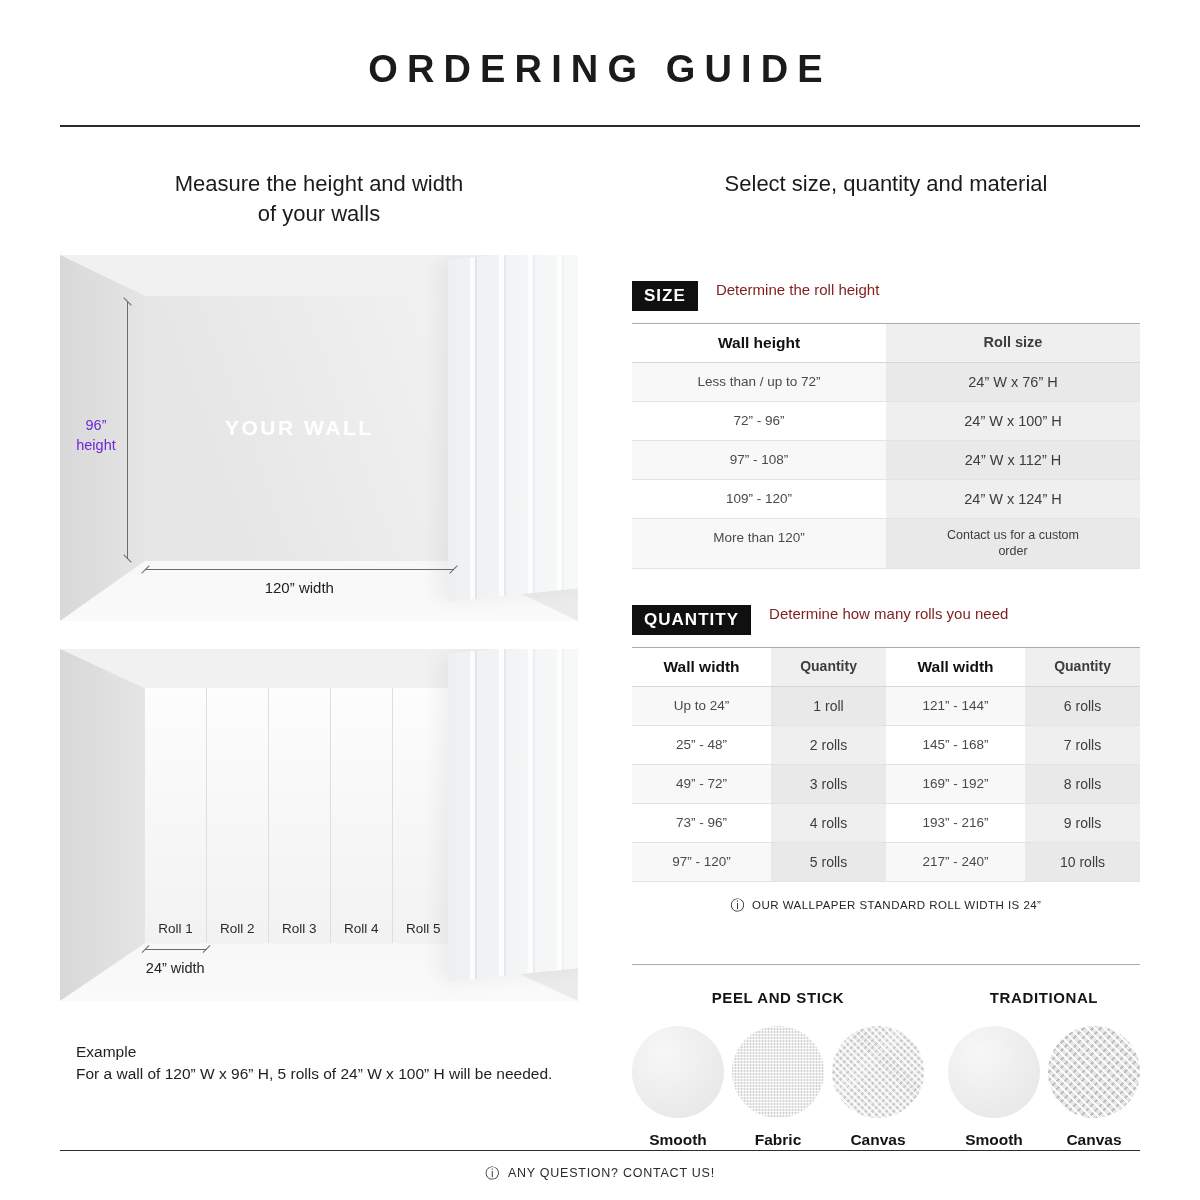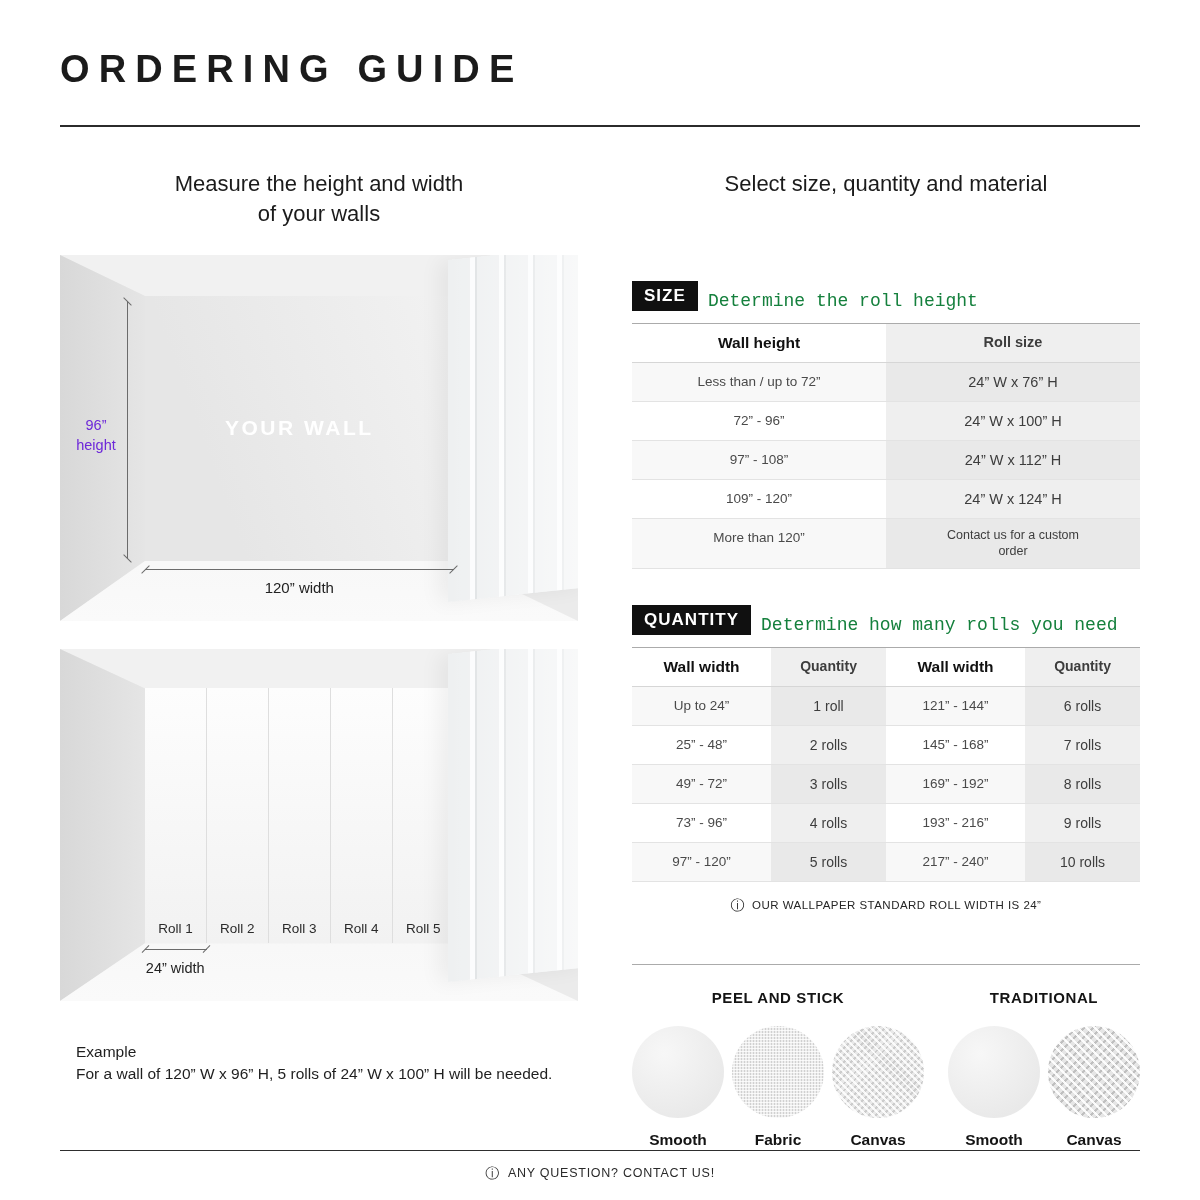--- a/index.html
+++ b/index.html
@@ -4,21 +4,21 @@
 <style>
   * { margin:0; padding:0; box-sizing:border-box; }
   html,body { background:#ffffff; }
   body {
     width:1200px; height:1200px; position:relative;
     font-family:"Liberation Sans", sans-serif; color:#1c1c1c; overflow:hidden;
   }
   .page { padding:36px 60px 0; }
 
   .main-title {
-    font-size:38px; font-weight:600;
+    text-align:center; font-size:38px; font-weight:600;
     letter-spacing:0.24em; color:#1b1b1b; margin-top:12px;
   }
   .top-rule { border:none; border-top:2px solid #2b2b2b; margin-top:34px; }
 
   .columns { display:flex; gap:54px; margin-top:28px; }
   .col-left { width:518px; flex:none; }
   .col-right { flex:1; min-width:0; }
 
   .col-heading {
     text-align:center; font-size:22px; line-height:1.35; font-weight:500;
@@ -84,27 +84,27 @@
   .panel:last-child { border-right:none; }
   .roll-dim-line { position:absolute; left:16.4%; top:85.2%; width:11.9%; height:1px; background:#6b6b6b; }
   .roll-dim-line::before, .roll-dim-line::after { content:""; position:absolute; width:1px; height:10px; background:#6b6b6b; top:-4.5px; }
   .roll-dim-line::before { left:0; transform:rotate(45deg); }
   .roll-dim-line::after { right:0; transform:rotate(45deg); }
   .roll-width-label { position:absolute; left:8%; top:88.4%; width:28.5%; text-align:center; font-size:14.5px; color:#222; }
 
   .example { margin-top:40px; padding-left:16px; font-size:15.5px; line-height:1.45; color:#1f1f1f; }
 
   
-  .badge-row { display:flex; align-items:flex-end; gap:10px; }
+  .badge-row { display:flex; align-items:flex-start; gap:18px; }
   .badge-row.first { margin-top:50px; }
   .badge {
     background:#101010; color:#ffffff; font-weight:bold; font-size:17px;
     letter-spacing:0.06em; padding:5px 12px; flex:none;
   }
-  .badge-title { font-size:18px; color:#15803d;font-family:Liberation Mono, monospace; }
+  .badge-title { font-size:15px; color:#7f1d1d; }
   .section-rule { border:none; border-top:1px solid #ababab; margin-top:12px; }
 
   .table { width:100%; }
   .size-row { display:grid; grid-template-columns:1fr 1fr; border-bottom:1px solid #e3e3e3; }
   .quantity-row { display:grid; grid-template-columns:1.15fr 0.95fr 1.15fr 0.95fr; border-bottom:1px solid #e3e3e3; }
   .cell { text-align:center; padding:11px 6px; font-size:13.5px; color:#4a4a4a; }
   .th { font-weight:bold; font-size:15.5px; color:#111; padding:10px 6px; }
   .size-row .roll, .quantity-row .q { background:#efefef; }
   .size-row:nth-child(even) .wall { background:#f8f8f8; }
   .size-row:nth-child(even) .roll { background:#e9e9e9; }

